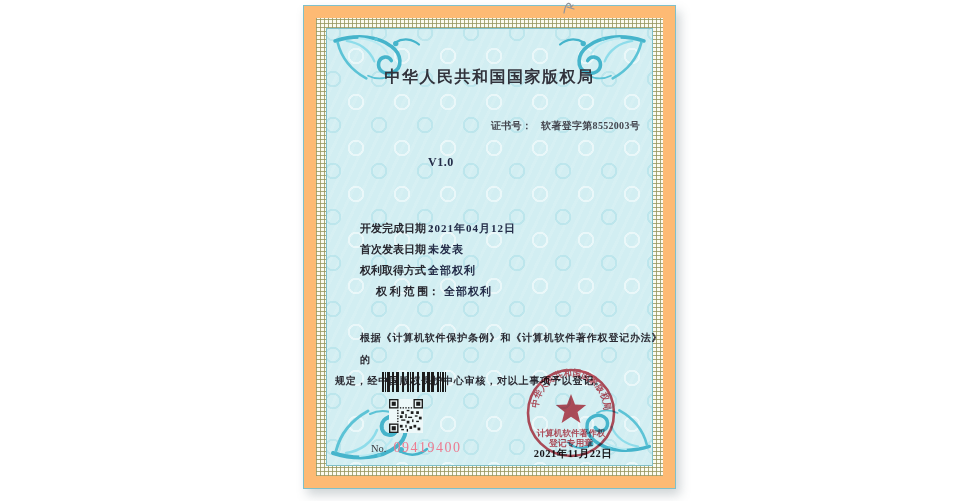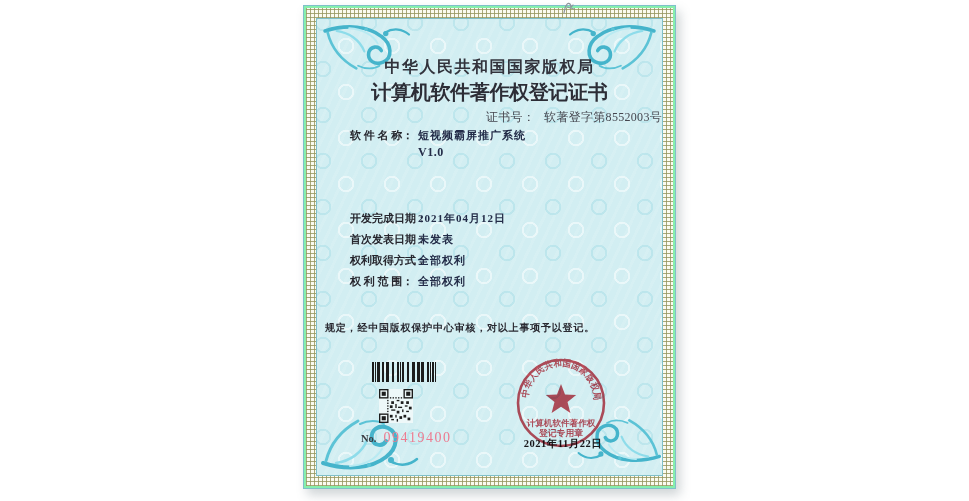--- a/index.html
+++ b/index.html
@@ -4,21 +4,21 @@
 <style>
   html,body{margin:0;padding:0;}
   body{
     width:969px;height:501px;position:relative;background:#ffffff;overflow:hidden;
     font-family:"Liberation Serif","DejaVu Serif",serif;
     -webkit-font-smoothing:antialiased;
   }
   
   .cert{
     position:absolute;left:303px;top:5px;width:373px;height:484px;
-    background:#86efac;border:1px solid #7fc0ca;padding:2px;box-sizing:border-box;
+    background:#fdba74;border:1px solid #7fc0ca;padding:12px;box-sizing:border-box;
     box-shadow:4px 6px 10px rgba(110,125,132,.32);
   }
   .meander{
     width:100%;height:100%;box-sizing:border-box;padding:10px;
     background-color:#fbfbf0;
     background-image:
       repeating-linear-gradient(0deg, rgba(148,148,92,.8) 0 1px, transparent 1px 4px),
       repeating-linear-gradient(90deg, rgba(148,148,92,.8) 0 1px, transparent 1px 4px);
   }
   .field{
@@ -30,43 +30,43 @@
       repeating-linear-gradient(115deg, rgba(255,255,255,.10) 0 3px, transparent 3px 9px);
     background-size:46px 46px,46px 46px,auto;
     background-position:6px 4px,29px 27px,0 0;
   }
   .abs{position:absolute;}
   
   .issuer{left:0;right:0;top:38px;text-align:center;font-weight:bold;
     font-size:16px;letter-spacing:1.5px;color:#32333c;}
   .cert-title{left:0;right:0;top:60px;text-align:center;font-weight:bold;
     font-size:20px;letter-spacing:-0.3px;color:#2c2d36;}
-  .certno{right:0;top:90px;font-size:12px;color:#45464f;font-weight:normal;letter-spacing:.3px;}
+  .certno{right:12px;top:90px;font-size:10px;color:#45464f;font-weight:bold;letter-spacing:.3px;}
   .certno .gap{display:inline-block;width:9px;}
   
   .row{left:33px;font-size:11px;font-weight:bold;color:#26262e;white-space:nowrap;}
   .row .lbl{display:inline-block;width:64px;letter-spacing:0;}
   .row .val{margin-left:4px;color:#232c48;letter-spacing:1px;}
   .row .val.en{letter-spacing:.5px;}
   .r1{top:109px;}
   .ver{left:101px;top:126px;font-size:12px;font-weight:bold;color:#232c48;letter-spacing:.5px;}
-  .r2{top:149px;} .r3{top:192px;} .r4{top:213px;} .r5{top:234px;} .r6{top:255px;} .r7{top:276px;}
+  .r2{top:149px;} .r3{top:192px;} .r4{top:213px;} .r5{top:234px;} .r6{top:255px;margin-left:16px;} .r7{top:276px;}
   
   .statement{left:8px;top:298px;width:332px;font-size:10px;font-weight:bold;
     color:#2a2a32;letter-spacing:.8px;line-height:21.5px;}
   .statement .ln1{padding-left:25px;}
   
   .barcode{left:55px;top:343px;width:64px;height:20px;background-color:transparent;
     background-image:
       repeating-linear-gradient(90deg,#1c1c1c 0 2px,transparent 2px 5px),
       repeating-linear-gradient(90deg,#1c1c1c 0 1px,transparent 1px 7px),
       repeating-linear-gradient(90deg,transparent 0 3px,#1c1c1c 3px 4px,transparent 4px 11px);}
   .qr{left:62px;top:370px;width:34px;height:34px;}
   .serial{left:44px;top:411px;font-size:10.5px;white-space:nowrap;}
-  .serial .no{color:#3a3a40;font-weight:bold;margin-right:7px;}
+  .serial .no{color:#3a3a40;font-weight:normal;margin-right:7px;}
   .serial .num{color:#ed7b90;font-family:Liberation Serif, serif;
     font-size:14px;letter-spacing:1.5px;}
   
   .seal{left:196px;top:338px;width:96px;height:96px;z-index:3;opacity:.92;mix-blend-mode:multiply;}
   .seal-date{left:198px;top:418px;width:96px;text-align:center;z-index:2;
     font-size:10.5px;font-weight:bold;color:#17171a;letter-spacing:.5px;white-space:nowrap;}
   
   .fl{position:absolute;pointer-events:none;}
   .fl-tl{left:4px;top:3px;width:92px;height:50px;}
   .fl-tr{right:4px;top:3px;width:92px;height:50px;transform:scaleX(-1);}
@@ -106,38 +106,37 @@
           <use href="#fl" width="92" height="50"></use>
         </svg>
       <svg class="fl fl-bl">
           <use href="#fl" width="102" height="56"></use>
         </svg>
       <svg class="fl fl-br">
           <use href="#fl" width="86" height="68"></use>
         </svg>
 
       <div class="abs issuer">中华人民共和国国家版权局</div>
-      <div class="abs cert-title">计算机软件著作权登记证书</div>
 
       <div class="abs certno"><span>证书号：</span><span class="gap"></span><span>软著登字第8552003号</span></div>
 
-      <div class="abs row r1"><span class="lbl">软 件 名 称：</span><span class="val">短视频霸屏推广系统</span></div>
       <div class="abs ver">V1.0</div>
 
 
       <div class="abs row r3"><span class="lbl">开发完成日期：</span><span class="val">2021年04月12日</span></div>
 
       <div class="abs row r4"><span class="lbl">首次发表日期：</span><span class="val">未发表</span></div>
 
       <div class="abs row r5"><span class="lbl">权利取得方式：</span><span class="val">全部权利</span></div>
 
       <div class="abs row r6"><span class="lbl">权 利 范 围：</span><span class="val">全部权利</span></div>
 
 
       <div class="abs statement">
+        <div class="ln1">根据《计算机软件保护条例》和《计算机软件著作权登记办法》的</div>
         <div class="ln2">规定，经中国版权保护中心审核，对以上事项予以登记。</div>
       </div>
 
       <div class="abs barcode"></div>
 
       <svg class="abs qr" viewBox="0 0 25 25">
         <rect width="25" height="25" fill="#eef8f9"></rect>
         <g fill="#1c1c1c">
           <rect x="0" y="0" width="7" height="7"></rect>
             <rect x="18" y="0" width="7" height="7"></rect>

